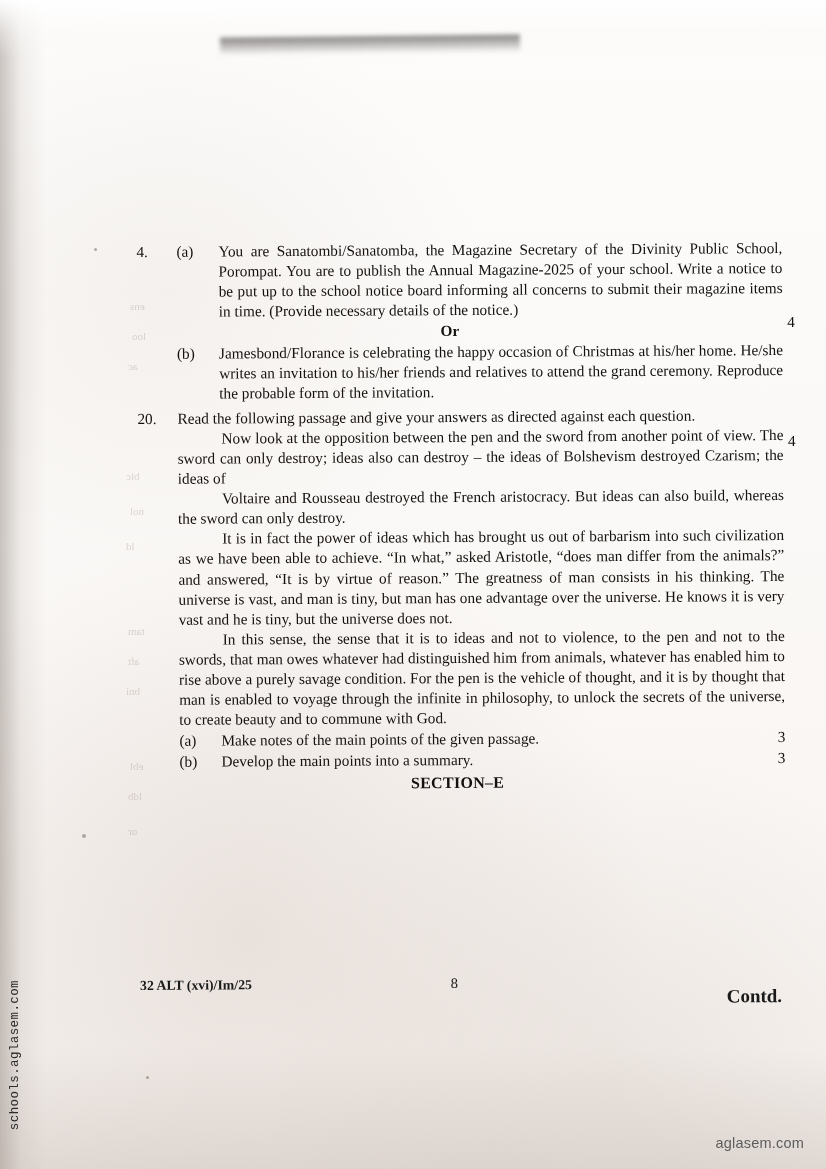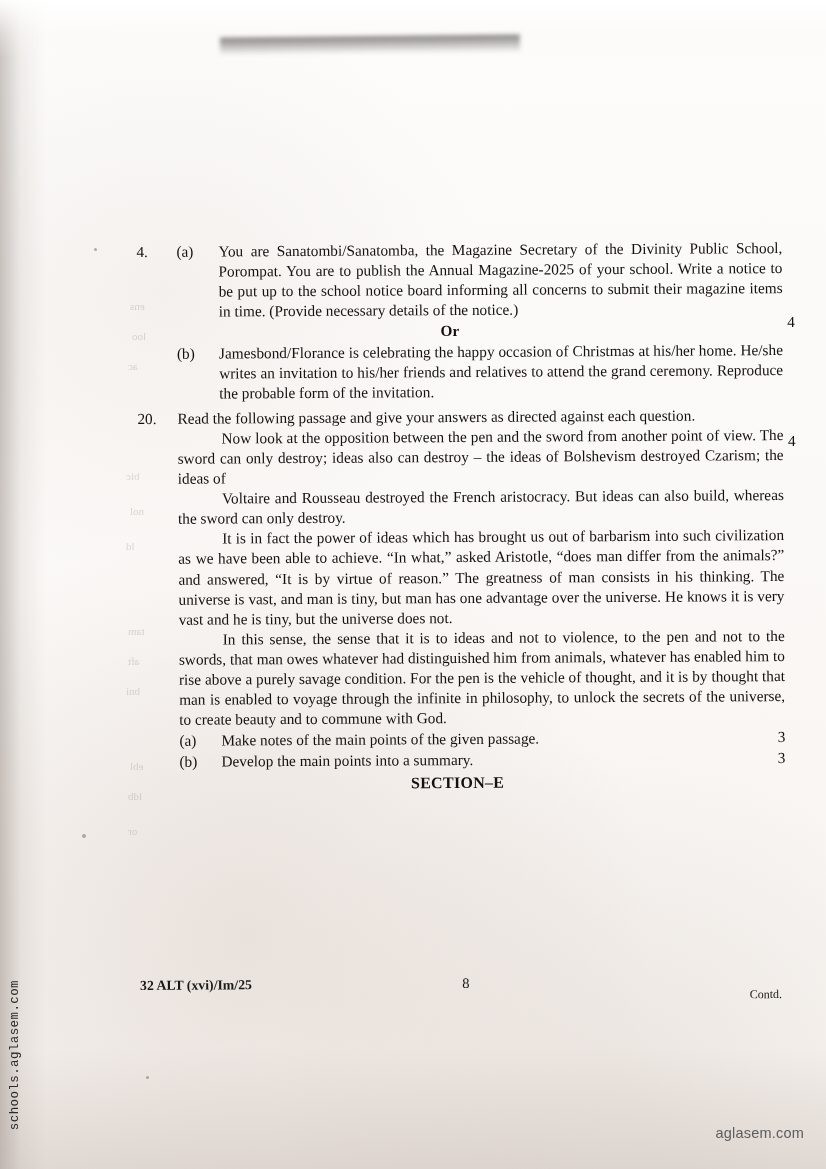--- a/index.html
+++ b/index.html
@@ -153,43 +153,44 @@
     flex: 0 0 auto;
   }
   .footer-page {
     flex: 1 1 auto;
     text-align: center;
     padding-right: 70px;
     font-size: 14.5px;
   }
   .footer-contd {
     flex: 0 0 auto;
-    font-size: 12px;
+    font-size: 19px;
     padding-right: 2px;
     align-self: flex-end;
     position: relative;
     top: 12px;
+    font-weight: bold;
   }
 
   
   .wm-left {
     position: absolute;
     left: 8px;
     top: 980px;
     writing-mode: vertical-rl;
     transform: rotate(180deg);
     font-family: "Liberation Mono", monospace;
     font-size: 12.5px;
     color: #2b2b2b;
     letter-spacing: 0.4px;
   }
   .wm-right {
     position: absolute;
     right: 22px;
-    bottom: 28px;
+    bottom: 18px;
     font-family: "Liberation Sans", sans-serif;
     font-size: 14.5px;
     color: #5d5d5d;
     letter-spacing: 0.2px;
   }
 
   .speck {
     position: absolute;
     background: rgba(90,80,74,0.45);
     border-radius: 50%;

